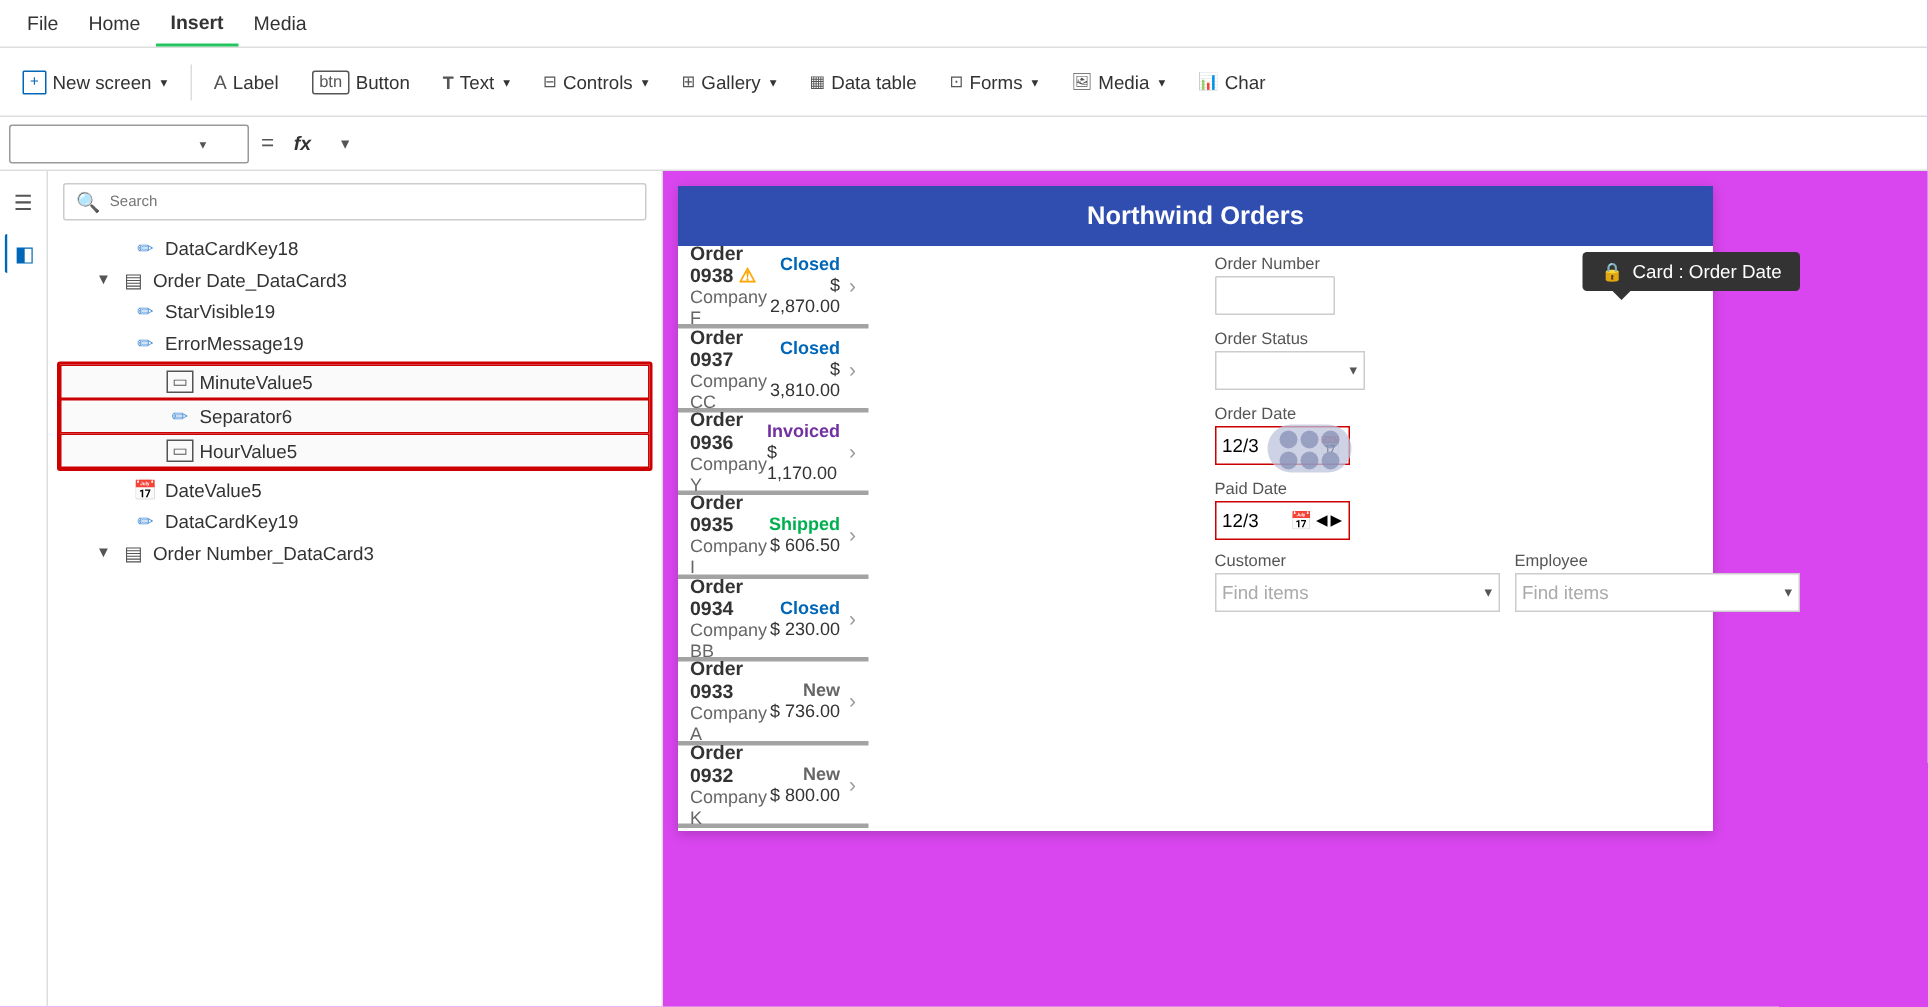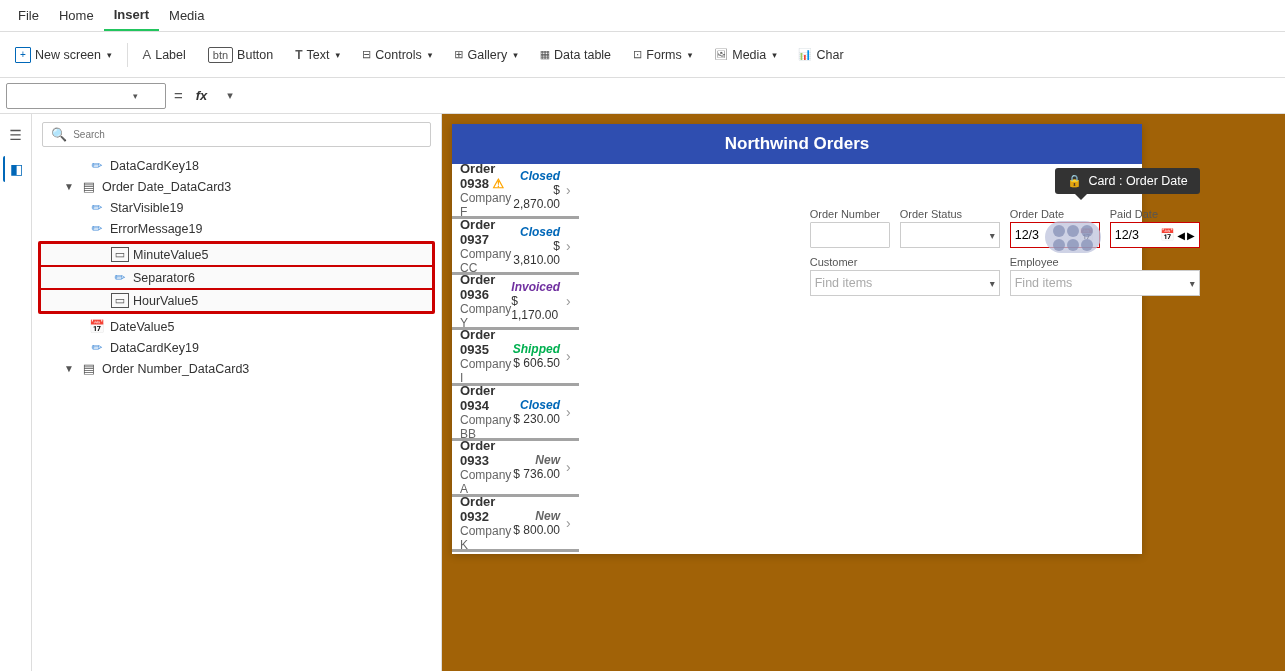--- a/index.html
+++ b/index.html
@@ -89,21 +89,21 @@
       white-space: nowrap; overflow: hidden;
     }
     .tree-item.highlighted { background: #fce8e8; border: 1.5px solid #cc0000; }
     .tree-indent { display: inline-block; }
     .tree-arrow { font-size: 10px; color: #555; width: 14px; text-align: center; }
     .tree-icon { font-size: 13px; width: 18px; text-align: center; }
     .tree-label { font-size: 12.5px; }
 
     
     .canvas-area {
-      flex: 1; background: #a16207; position: relative; overflow: hidden;
+      flex: 1; background: #d946ef; position: relative; overflow: hidden;
     }
 
     
     .app-canvas {
       position: absolute; top: 10px; left: 10px;
       width: 690px; height: 430px; background: #fff;
       box-shadow: 0 2px 8px rgba(0,0,0,0.2);
     }
 
     
@@ -114,21 +114,21 @@
 
     
     .order-list { display: flex; flex-direction: column; width: 220px; float: left; }
     .order-item {
       display: flex; align-items: center; border-bottom: 3px solid #a3a3a3;
       padding: 8px 8px; cursor: pointer; min-height: 52px;
     }
     .order-left { flex: 1; }
     .order-number { font-size: 13px; font-weight: 600; color: #333; }
     .order-company { font-size: 12px; color: #666; }
-    .order-status { font-size: 12px; font-weight: 600; font-style: italic; }
+    .order-status { font-size: 12px; font-weight: 600; }
     .order-status.closed { color: #0067b8; }
     .order-status.invoiced { color: #7030a0; }
     .order-status.shipped { color: #00b050; }
     .order-status.new { color: #666; }
     .order-amount { font-size: 12px; color: #333; }
     .order-chevron { font-size: 14px; color: #999; margin-left: 6px; }
     .divider-vert { width: 1px; background: #ddd; float: left; height: 370px; margin-top: 0; }
 
     
     .detail-panel { margin-left: 221px; padding: 8px 10px; position: relative; }
@@ -429,21 +429,21 @@
 
         <div class="divider-vert"></div>
 
         <div class="detail-panel" style="position:relative; padding-top:6px;">
 
           <div class="tooltip-popup">
             <span class="tooltip-lock">🔒</span>
             <span>Card : Order Date</span>
           </div>
 
-          <div class="detail-row" style="margin-top:38px;">
+          <div class="detail-row" style="flex-direction:column;">
             <div class="detail-field" style="width:80px;">
               <label>Order Number</label>
               <input class="detail-input" style="width: 80px;">
             </div>
             <div class="detail-field" style="width:100px;">
               <label>Order Status</label>
               <div class="detail-select-wrap" style="width:100px;">
                 <span class="sel-text"></span>
                 <span class="sel-caret">▾</span>
               </div>

